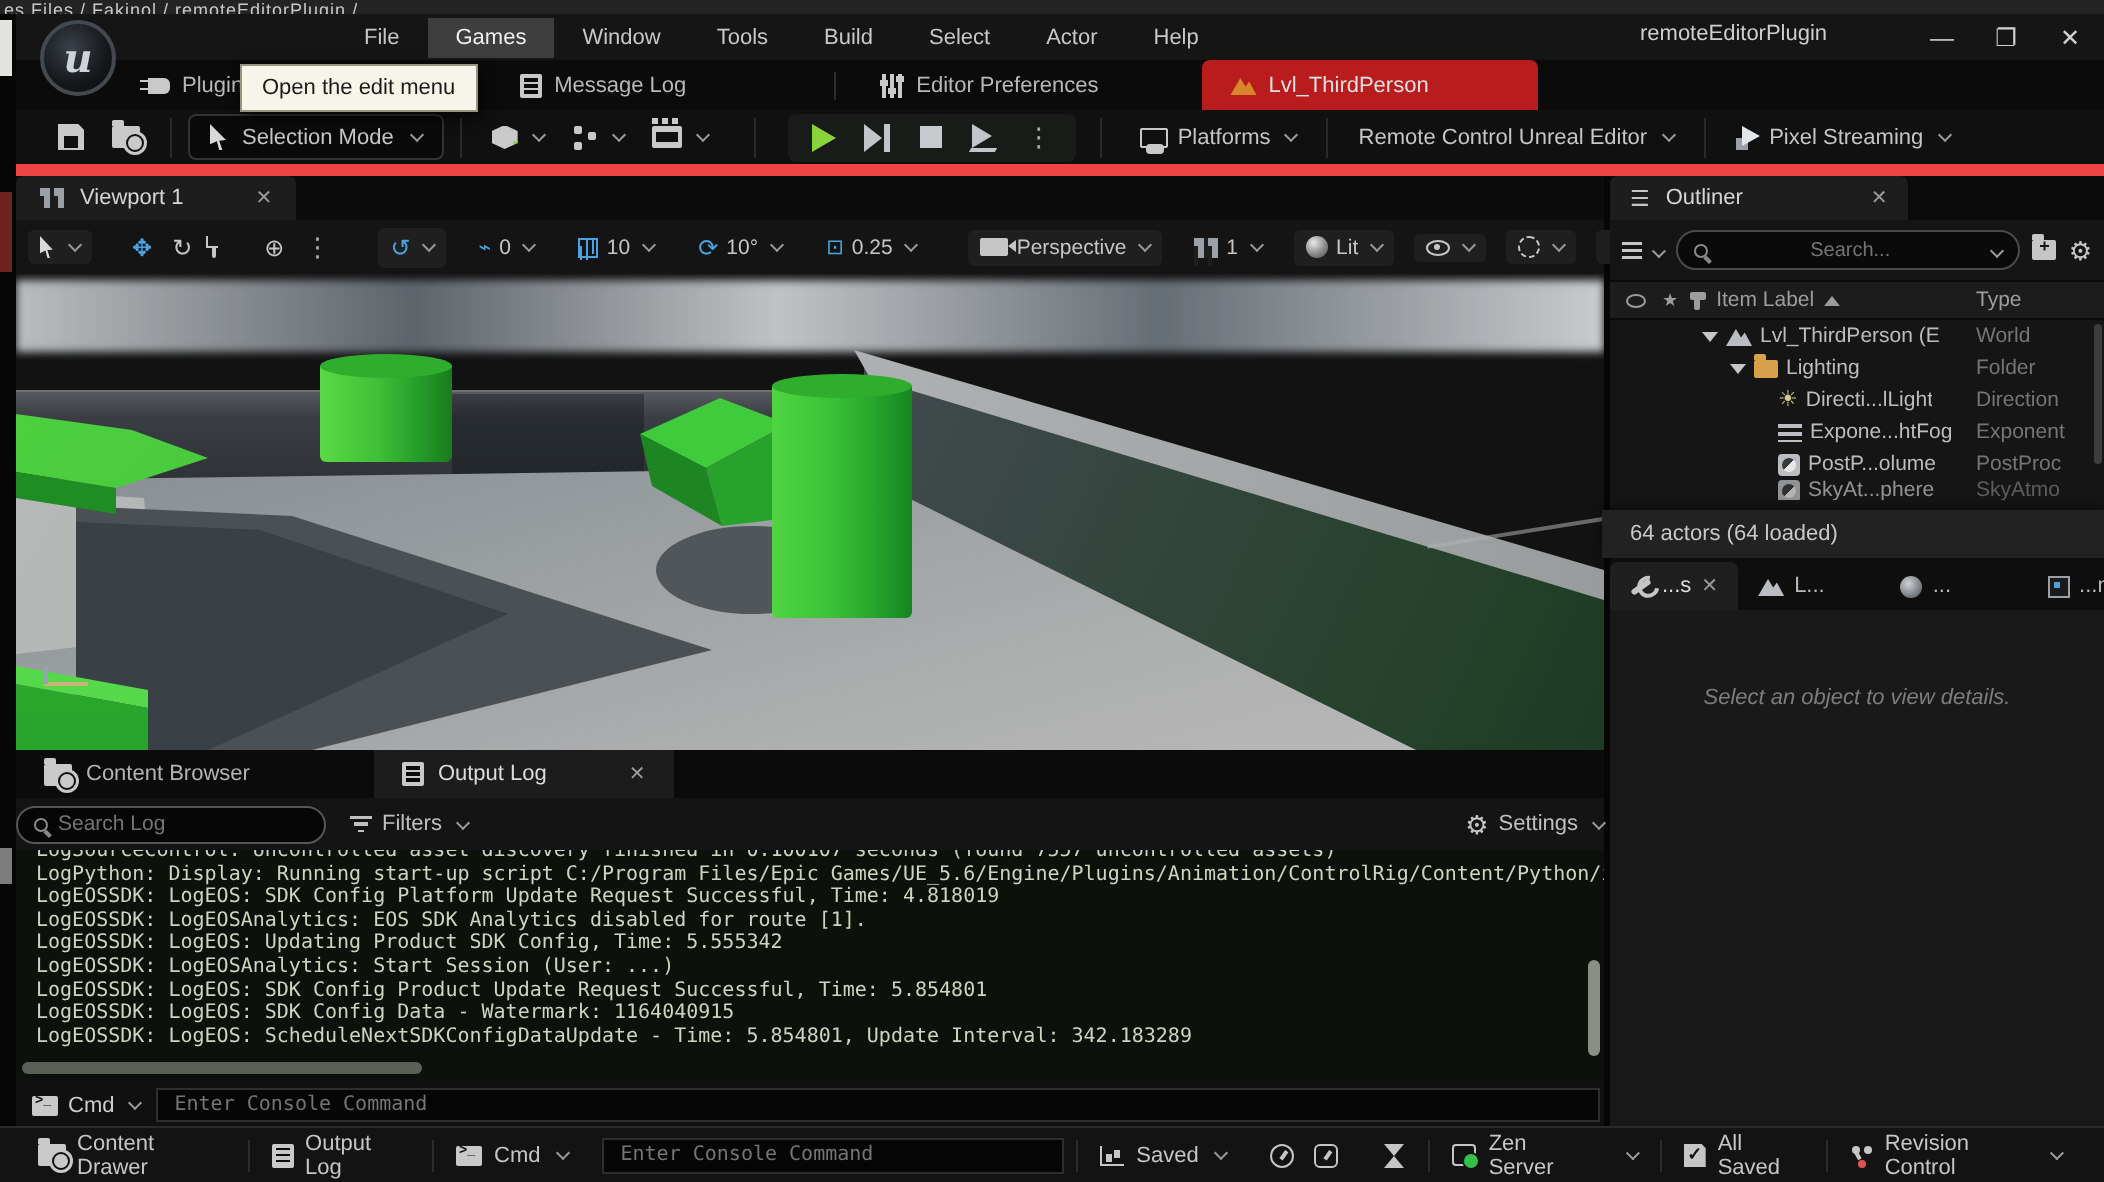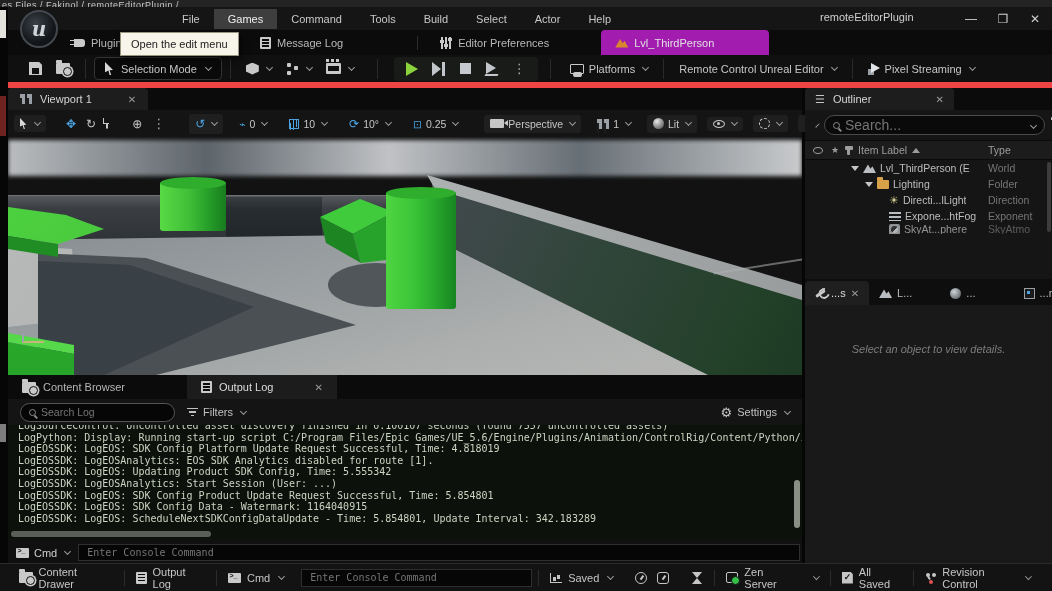--- a/index.html
+++ b/index.html
@@ -27,21 +27,21 @@
   .menu-item.hl { background:#3e3e3e; color:#f0f0f0; }
   .tb-title { position:absolute; left:812px; top:4px; color:#cfcfcf; }
   .winbtns { position:absolute; right:8px; top:0; height:23px; display:flex; align-items:center; gap:14px;
              color:#d0d0d0; font-size:12px; }
   .winbtns span { width:18px; text-align:center; }
 
   
   .tabrow { position:absolute; left:0; top:23px; width:100%; height:25px; background:#0b0b0b;
             display:flex; align-items:flex-end; color:#b9b9b9; font-size:11px; }
   .apptab { height:25px; display:flex; align-items:center; gap:6px; padding:0 14px; }
-  .apptab.active { background:#a21caf; border-radius:4px 4px 0 0; color:#e0e0e0;margin-top:32px; }
+  .apptab.active { background:#b91c1c; border-radius:4px 4px 0 0; color:#e0e0e0;margin-top:32px; }
   .tab-sep { width:1px; height:14px; background:#2c2c2c; align-self:center; }
 
   
   .tooltip { position:absolute; left:112px; top:25px; z-index:40; background:#f7f4e9; color:#1b1b1b;
              border:1px solid #97947f; padding:5px 10px; font-size:11px; box-shadow:2px 3px 6px rgba(0,0,0,.6); }
 
   
   .toolbar { position:absolute; left:0; top:48px; width:100%; height:33px; background:#101010;
              display:flex; align-items:center; color:#c6c6c6; font-size:11px; border-bottom:6px solid #ef4444; }
   .tsep { width:1px; height:20px; background:#2a2a2a; margin:0 8px; }
@@ -170,22 +170,22 @@
   .right-panel { position:absolute; left:797px; top:0; width:247px; height:475px; background:#151515; }
   .ol-tabrow { position:absolute; left:0; top:0; width:100%; height:22px; background:#0b0b0b; display:flex; }
   .ol-tab { height:22px; background:#1d1d1d; border-radius:4px 4px 0 0; display:flex; align-items:center; gap:8px;
             padding:0 10px; color:#d6d6d6; font-size:11px; }
   .i-outliner { color:#c6c6c6; font-size:11px; }
   .ol-searchrow { position:absolute; left:0; top:22px; width:100%; height:30px; display:flex; align-items:center;
                   padding:0 6px; gap:6px; }
   .i-filterlines { width:11px; height:9px; background:linear-gradient(#c6c6c6 0 1.5px, transparent 1.5px 3.5px, #c6c6c6 3.5px 5px, transparent 5px 7px, #c6c6c6 7px 8.5px, transparent 8.5px); }
   .searchpill { flex:1; height:20px; background:#0a0a0a; border:1px solid #4a4a4a; border-radius:10px;
                 display:flex; align-items:center; gap:5px; padding:0 8px; color:#6f6f6f; font-size:10.5px; }
-  .searchpill input { flex:1; background:transparent; border:none; outline:none; color:#9a9a9a; font-size:14px;
-                      font-family:"Liberation Sans",sans-serif; }
+  .searchpill input { flex:1; background:transparent; border:none; outline:none; color:#9a9a9a; font-size:10px;
+                      font-family:"Liberation Sans",sans-serif;text-align:center; }
   .i-mag { width:7px; height:7px; border:1.5px solid #8a8a8a; border-radius:50%; flex:none; }
   .i-mag::after { content:""; position:absolute; right:-3px; bottom:-3px; width:4px; height:1.5px; background:#8a8a8a; transform:rotate(45deg); }
   .i-folderplus { width:13px; height:10px; background:#c6c6c6; border-radius:1px; }
   .i-folderplus::before { content:""; position:absolute; left:0; top:-3px; width:6px; height:3px; background:#c6c6c6; border-radius:1px 1px 0 0; }
   .i-folderplus::after { content:"+"; position:absolute; left:3.5px; top:-2px; color:#151515; font-size:9px; font-weight:bold; }
   .ol-colheader { position:absolute; left:0; top:52px; width:100%; height:20px; background:#1c1c1c; border-top:1px solid #0a0a0a;
                   border-bottom:1px solid #0a0a0a; display:flex; align-items:center; color:#9d9d9d; font-size:10.5px; }
   .colh-icons { display:flex; gap:8px; padding:0 8px; align-items:center; }
   .i-eye-sm { width:10px; height:7px; border-radius:50%; border:1.3px solid #9d9d9d; }
   .i-pin { width:3px; height:9px; background:#9d9d9d; border-radius:1px; }
@@ -226,21 +226,21 @@
 
   
   .bottom-panel { position:absolute; left:0; top:287px; width:794px; height:188px; background:#101010; }
   .bp-tabrow { position:absolute; left:0; top:0; width:100%; height:24px; background:#0b0b0b; display:flex; }
   .bp-tab { height:24px; display:flex; align-items:center; gap:7px; padding:0 14px; color:#b5b5b5; font-size:11px; }
   .bp-tab.active { background:#1c1c1c; color:#dcdcdc; }
   .i-log { width:11px; height:12px; background:#c9c9c9; border-radius:1px; }
   .i-log::after { content:""; position:absolute; left:2px; top:2px; width:7px; height:1.5px; background:#0b0b0b;
                   box-shadow:0 3px 0 #0b0b0b, 0 6px 0 #0b0b0b; }
   .bp-filterrow { position:absolute; left:0; top:24px; width:100%; height:26px; background:#141414;
-                  display:flex; align-items:center; padding:0 12px; gap:12px; color:#c0c0c0; font-size:11px; }
+                  display:flex; align-items:center; padding:0 0; gap:12px; color:#c0c0c0; font-size:11px; }
   .logsearch { width:155px; height:19px; background:#060606; border:1px solid #555; border-radius:10px;
                display:flex; align-items:center; gap:5px; padding:0 8px; }
   .logsearch input { flex:1; background:transparent; border:none; outline:none; color:#8a8a8a; font-size:10.5px;
                      font-family:"Liberation Sans",sans-serif; }
   .i-funnel { width:11px; height:9px; background:linear-gradient(#c0c0c0 0 1.5px, transparent 1.5px 3.5px) ;position:relative;}
   .i-funnel::before { content:""; position:absolute; left:2px; top:3.5px; width:7px; height:1.5px; background:#c0c0c0; }
   .i-funnel::after { content:""; position:absolute; left:4px; top:7px; width:3px; height:1.5px; background:#c0c0c0; }
   .settings-right { margin-left:auto; display:flex; align-items:center; gap:5px; color:#c0c0c0; }
   .logarea { position:absolute; left:0; top:50px; width:794px; height:104px; background:#0d110c; overflow:hidden;
              font-family:"DejaVu Sans Mono","Liberation Mono",monospace; font-size:10px; line-height:11.6px;
@@ -306,21 +306,21 @@
   <div class="edge-sliver" style="top:96px;height:40px;background:#6e2320;"></div>
   <div class="edge-sliver" style="top:424px;height:18px;background:#7d7d7d;"></div>
 
   <div id="win">
 
     <div class="titlebar">
       <div class="logo">u</div>
       <div class="menus">
         <span class="menu-item">File</span>
         <span class="menu-item hl">Games</span>
-        <span class="menu-item">Command</span>
+        <span class="menu-item">Window</span>
         <span class="menu-item">Tools</span>
         <span class="menu-item">Build</span>
         <span class="menu-item">Select</span>
         <span class="menu-item">Actor</span>
         <span class="menu-item">Help</span>
       </div>
       <div class="tb-title">remoteEditorPlugin</div>
       <div class="winbtns">
         <span>—</span>
         <span>❐</span>
@@ -558,28 +558,36 @@
           <div class="tr" style="padding-left:84px">
             <span class="i-sun">☀</span>
             <span class="lbl">Directi...lLight</span>
             <span class="typ">Direction</span>
           </div>
           <div class="tr" style="padding-left:84px">
             <span class="ic i-fog"></span>
             <span class="lbl">Expone...htFog</span>
             <span class="typ">Exponent</span>
           </div>
+          <div class="tr" style="padding-left:84px">
+            <span class="ic i-ppv"></span>
+            <span class="lbl">PostP...olume</span>
+            <span class="typ">PostProc</span>
+          </div>
           <div class="tr clipped" style="padding-left:84px">
             <span class="ic i-ppv"></span>
             <span class="lbl">SkyAt...phere</span>
             <span class="typ">SkyAtmo</span>
           </div>
         </div>
         <div class="ol-scrollthumb"></div>
 
+        <div class="ol-status">
+          <span>64 actors (64 loaded)</span>
+        </div>
 
         <div class="det-tabrow">
           <div class="det-tab active">
             <span class="ic i-wrench"></span>
             <span>...s</span>
             <span class="x-glyph">✕</span>
           </div>
           <div class="det-tab">
             <span class="ic i-mtn"></span>
             <span>L...</span>

